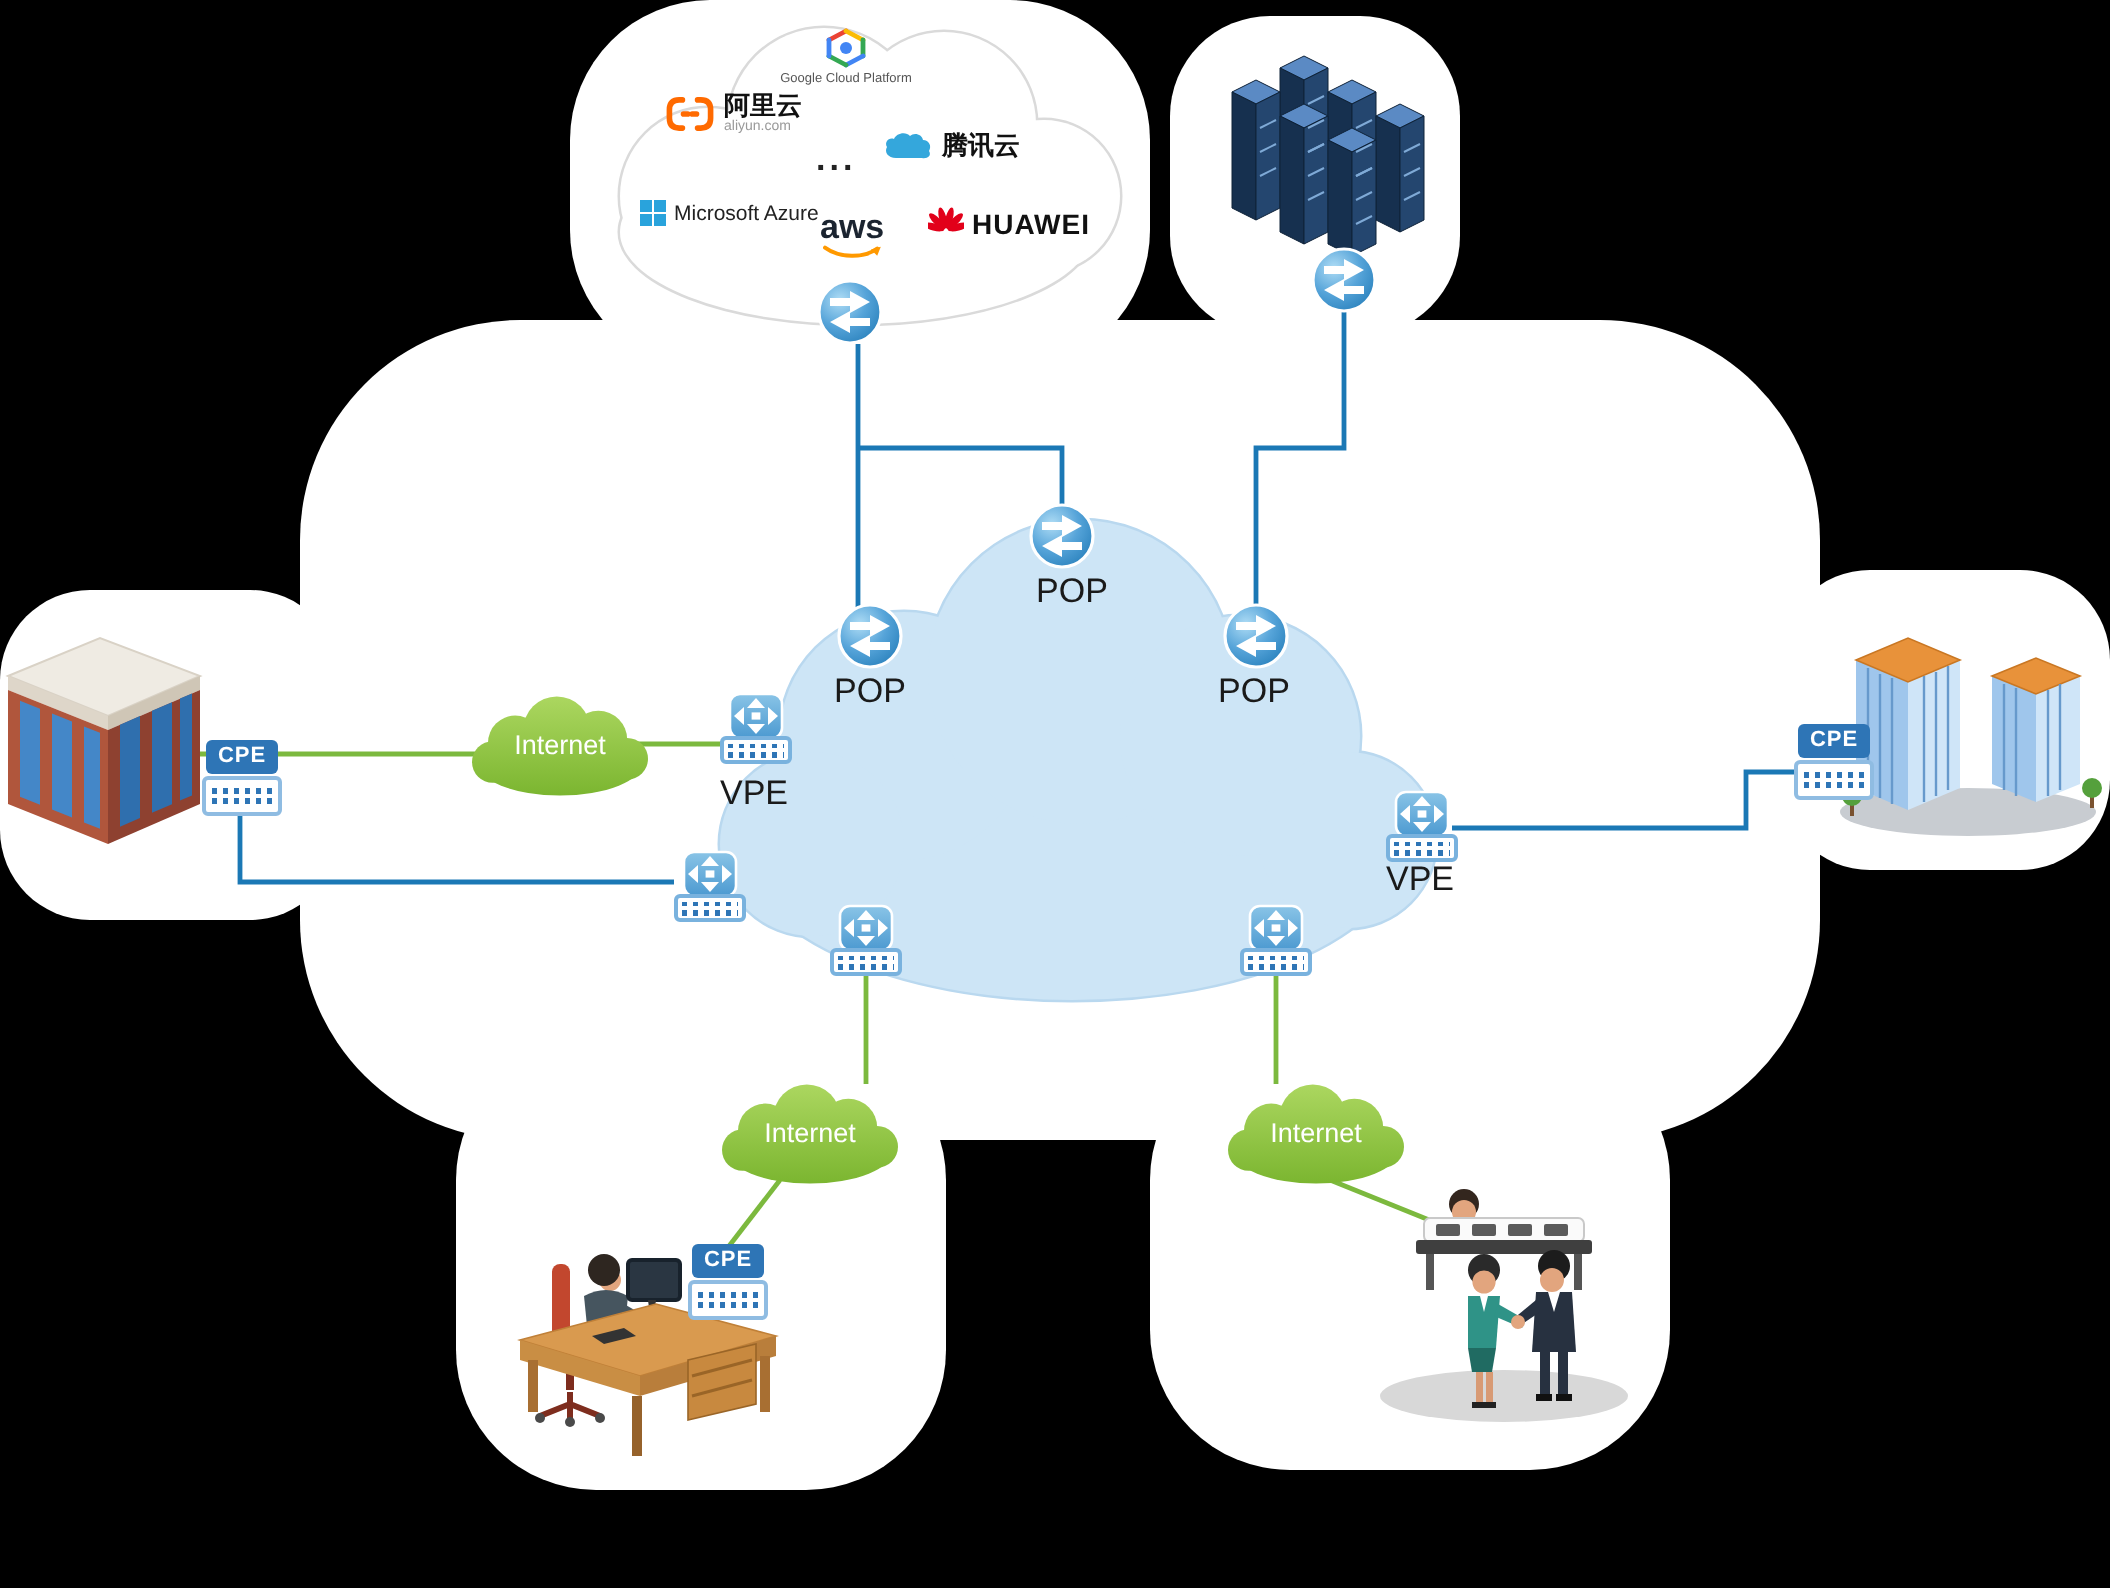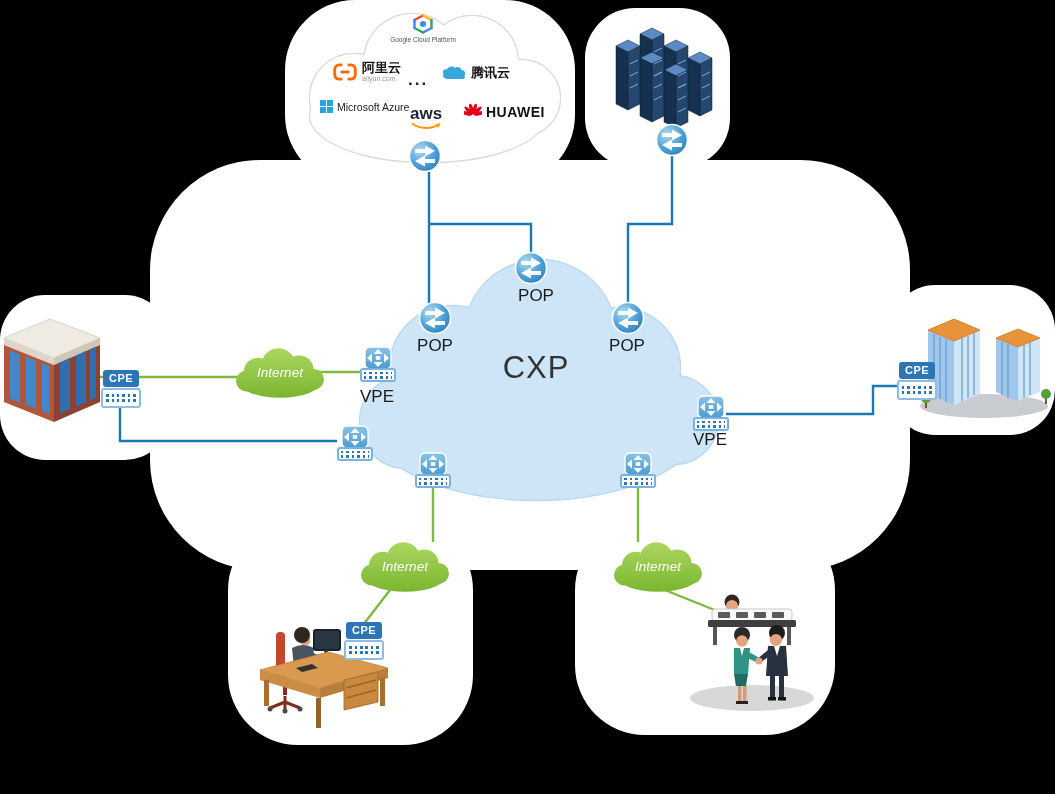--- a/index.html
+++ b/index.html
@@ -7,21 +7,21 @@
          font-family:"Liberation Sans", sans-serif;}
   .abs{position:absolute;}
   .layer{position:absolute;left:0;top:0;}
   
   .nodelabel{position:absolute;width:60px;text-align:center;font-size:17px;color:#1a1a1a;}
   
   .cxp-text{position:absolute;left:0;right:0;top:100px;text-align:center;color:#333;}
   .cxp-title{font-size:31px;letter-spacing:1px;}
   .cxp-sub{font-size:26px;margin-top:5px;letter-spacing:2px;}
   
-  .inet{width:96px;height:58px;font-style:italic;}
+  .inet{width:96px;height:58px;}
   .inet-label{position:absolute;left:0;right:0;top:21px;text-align:center;color:#fff;font-size:13.5px;}
   
   .switch{display:flex;flex-direction:column;align-items:center;width:38px;}
   .sw-panel{width:36px;height:14px;background:#fff;border:2px solid #79B2DE;border-radius:3px;margin-top:-2px;
             display:flex;flex-direction:column;justify-content:center;gap:2px;padding:0 2px;box-sizing:border-box;}
   .sw-panel i{height:2.5px;background:repeating-linear-gradient(90deg,#2E75B6 0 2.5px,transparent 2.5px 5.5px);}
   
   .cpe{display:flex;flex-direction:column;align-items:center;width:42px;}
   .cpe-tag{background:#2E75B6;color:#fff;font-weight:bold;font-size:11px;line-height:1;padding:3px 6px;
            border-radius:3px;letter-spacing:.5px;}
@@ -273,21 +273,20 @@
       <g fill="#CDE5F6">
         <ellipse cx="184" cy="172" rx="166" ry="78"></ellipse>
         <circle cx="100" cy="118" r="62"></circle>
           <circle cx="188" cy="86" r="76"></circle>
         <circle cx="268" cy="118" r="60"></circle>
           <circle cx="322" cy="170" r="44"></circle>
           <circle cx="54" cy="172" r="46"></circle>
       </g>
     </svg>
     <div class="cxp-text">
-      <div class="cxp-title">CXP</div>
     </div>
   </div>
 
   <div class="abs" style="left:292px;top:6px;width:272px;height:164px">
     <svg width="272" height="164" viewBox="0 0 272 164">
       <g fill="#ffffff" stroke="#DADADA" stroke-width="2.5">
         <ellipse cx="136" cy="110" rx="118" ry="46"></ellipse>
         <circle cx="62" cy="92" r="44"></circle>
           <circle cx="120" cy="56" r="48"></circle>
         <circle cx="180" cy="56" r="46"></circle>
@@ -310,21 +309,21 @@
           <path d="M19.5 6 L19.5 14" stroke="#34A853"></path>
             <path d="M19.5 14 L11 18.5" stroke="#4285F4"></path>
           <path d="M11 18.5 L2.5 14" stroke="#34A853"></path>
             <path d="M2.5 14 L2.5 6" stroke="#4285F4"></path>
         </g>
         <circle cx="11" cy="10" r="3" fill="#4285F4"></circle>
       </svg>
       <span class="t-gcp">Google Cloud Platform</span>
     </div>
 
-    <div class="logo" style="left:40px;top:55px">
+    <div class="logo" style="left:40px;top:40px">
       <svg width="26" height="22" viewBox="0 0 24 20">
         <g fill="none" stroke="#FF6A00" stroke-width="2.6" stroke-linecap="round">
           <path d="M8.5 3.5 H7 Q2.5 3.5 2.5 8 V12 Q2.5 16.5 7 16.5 H8.5"></path>
           <path d="M15.5 3.5 H17 Q21.5 3.5 21.5 8 V12 Q21.5 16.5 17 16.5 H15.5"></path>
           <path d="M9 10 H11"></path>
             <path d="M13 10 H15"></path>
         </g>
       </svg>
       <span class="stack">
         <span class="t-cn">阿里云</span>

